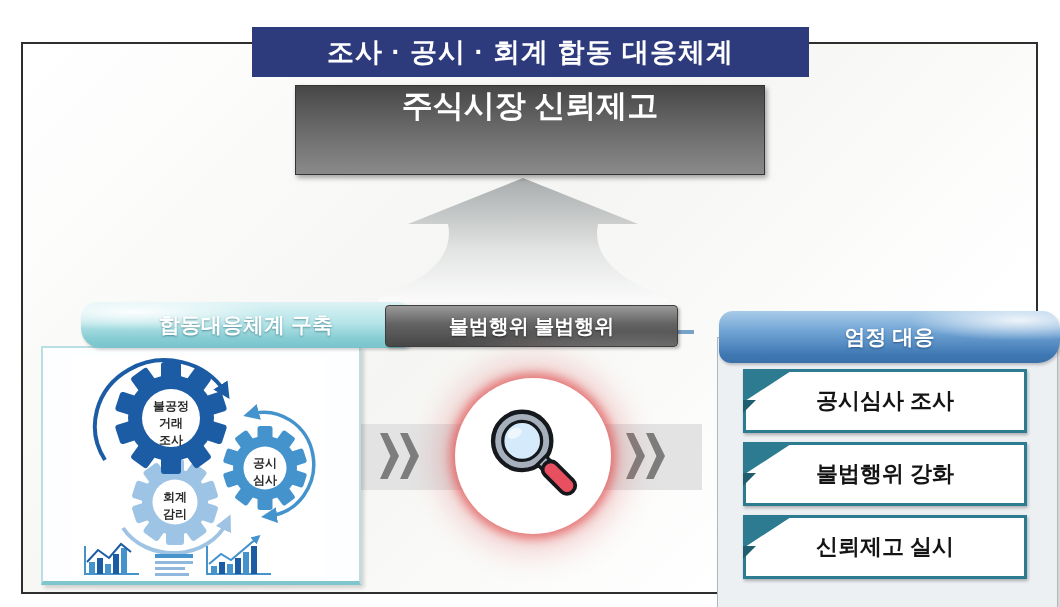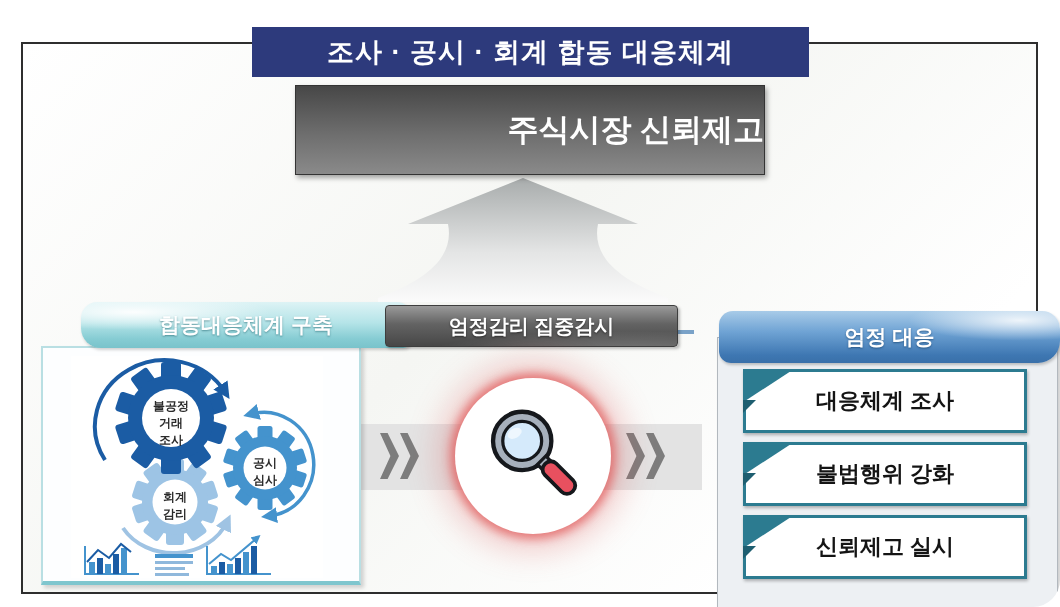--- a/index.html
+++ b/index.html
@@ -1,31 +1,31 @@
 <!DOCTYPE html>
 <html><head>
 <meta charset="utf-8">
 <style>
   * { margin:0; padding:0; box-sizing:border-box; }
   body { background:#fff; font-family:"Liberation Sans", sans-serif; }
-  .stage { position:relative; width:1060px; height:607px; background:#ffffff; overflow:hidden;border-radius:27px; }
+  .stage { position:relative; width:1060px; height:607px; background:#ffffff; overflow:hidden; }
 
   .frame { position:absolute; left:21px; top:42px; width:1017px; height:552px;
     border:2px solid #2e2e2e;
     background:linear-gradient(135deg,#ffffff 0%,#f5f6f3 45%,#ffffff 80%); z-index:1; }
 
   .banner { position:absolute; left:252px; top:27px; width:557px; height:50px;
     background:#2d3a7c; color:#fff; font-size:27px; font-weight:bold; letter-spacing:1px;
     display:flex; align-items:center; justify-content:center; z-index:7; }
 
   .goal { position:absolute; left:295px; top:85px; width:470px; height:90px;
     background:linear-gradient(180deg,#474747 0%,#6e6e6e 55%,#8a8a8a 100%);
     border:1px solid #343434; box-shadow:2px 3px 5px rgba(0,0,0,.35);
-    color:#fff; font-weight:bold; font-size:31px; line-height:40px; text-align:right;
-    display:flex; flex-direction:column; justify-content:center; z-index:3; }
+    color:#fff; font-weight:bold; font-size:31px; line-height:40px; text-align:center;
+    display:flex; flex-direction:row; justify-content:center; z-index:3; }
 
   .up-arrow { position:absolute; left:370px; top:176px; width:320px; height:128px; z-index:2; }
 
   .band { position:absolute; left:350px; top:424px; width:352px; height:66px; background:#e3e3e3; z-index:2; }
   .chev { position:absolute; top:433px; display:flex; gap:1px; z-index:3; }
   .chev i { display:block; width:19px; height:46px; background:#7d7d7d;
     clip-path:polygon(0 0,40% 0,100% 50%,40% 100%,0 100%,55% 50%); }
 
   .glow-circle { position:absolute; left:455px; top:378px; width:156px; height:156px;
     border-radius:50%; background:#fff;
@@ -218,40 +218,40 @@
 거래
 조사</div>
         <div class="gear-label" style="left:149px; top:99px;">공시
 심사</div>
         <div class="gear-label" style="left:59px; top:133px;">회계
 감리</div>
       </div>
     </div>
   </div>
 
-  <div class="mhdr">엄정감리 집중감시</div>
+  <div class="mhdr">불법행위 불법행위</div>
 
   <div class="glow-circle">
     <svg viewBox="0 0 100 100" width="108" height="108">
       <circle cx="40" cy="36" r="27" fill="#a6b0bc" stroke="#15181c" stroke-width="4"></circle>
       <circle cx="40" cy="36" r="18" fill="#d5eafb" stroke="#15181c" stroke-width="3"></circle>
       <ellipse cx="33" cy="29" rx="7" ry="4.5" fill="#eef7fe" transform="rotate(-30 33 29)"></ellipse>
       <rect x="56" y="52.5" width="11" height="10" fill="#a6b0bc" stroke="#15181c" stroke-width="3" transform="rotate(-45 61.5 57.5)"></rect>
       <rect x="66.5" y="52" width="15" height="36" rx="7" fill="#e8505f" stroke="#15181c" stroke-width="3.5" transform="rotate(-45 74 70)"></rect>
     </svg>
   </div>
 
   <div class="rpanel">
     <div class="body"></div>
     <div class="hdr">엄정 대응</div>
     <div class="rboxes">
       <div class="rbox">
         <span class="fold"></span>
         <span class="fold2"></span>
-        <span>대응체계 조사</span>
+        <span>공시심사 조사</span>
       </div>
       <div class="rbox">
         <span class="fold"></span>
         <span class="fold2"></span>
         <span>불법행위 강화</span>
       </div>
       <div class="rbox">
         <span class="fold"></span>
         <span class="fold2"></span>
         <span>신뢰제고 실시</span>

